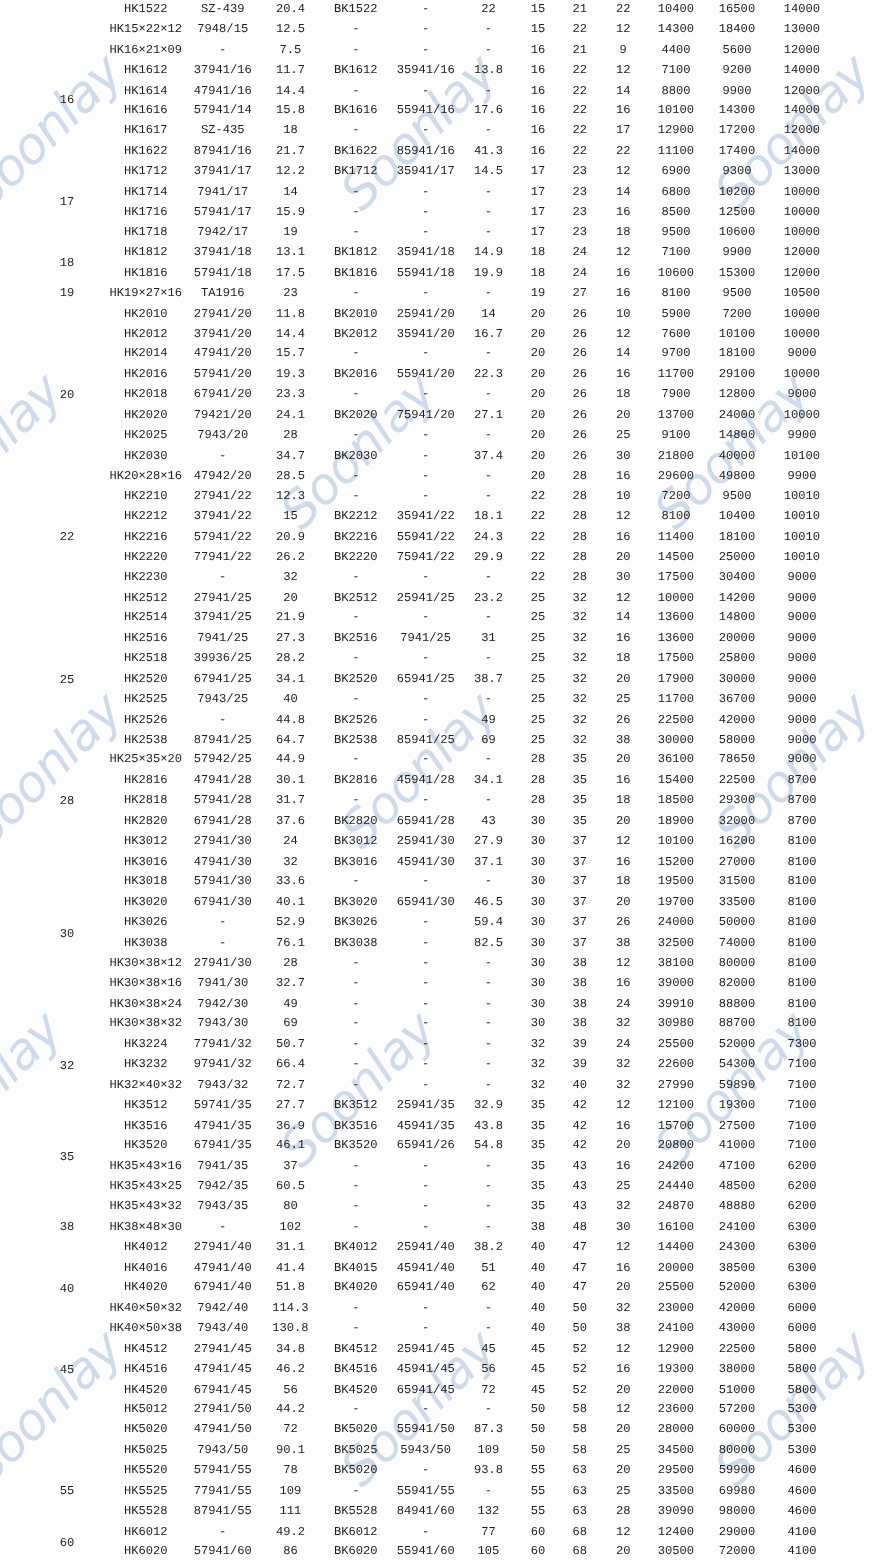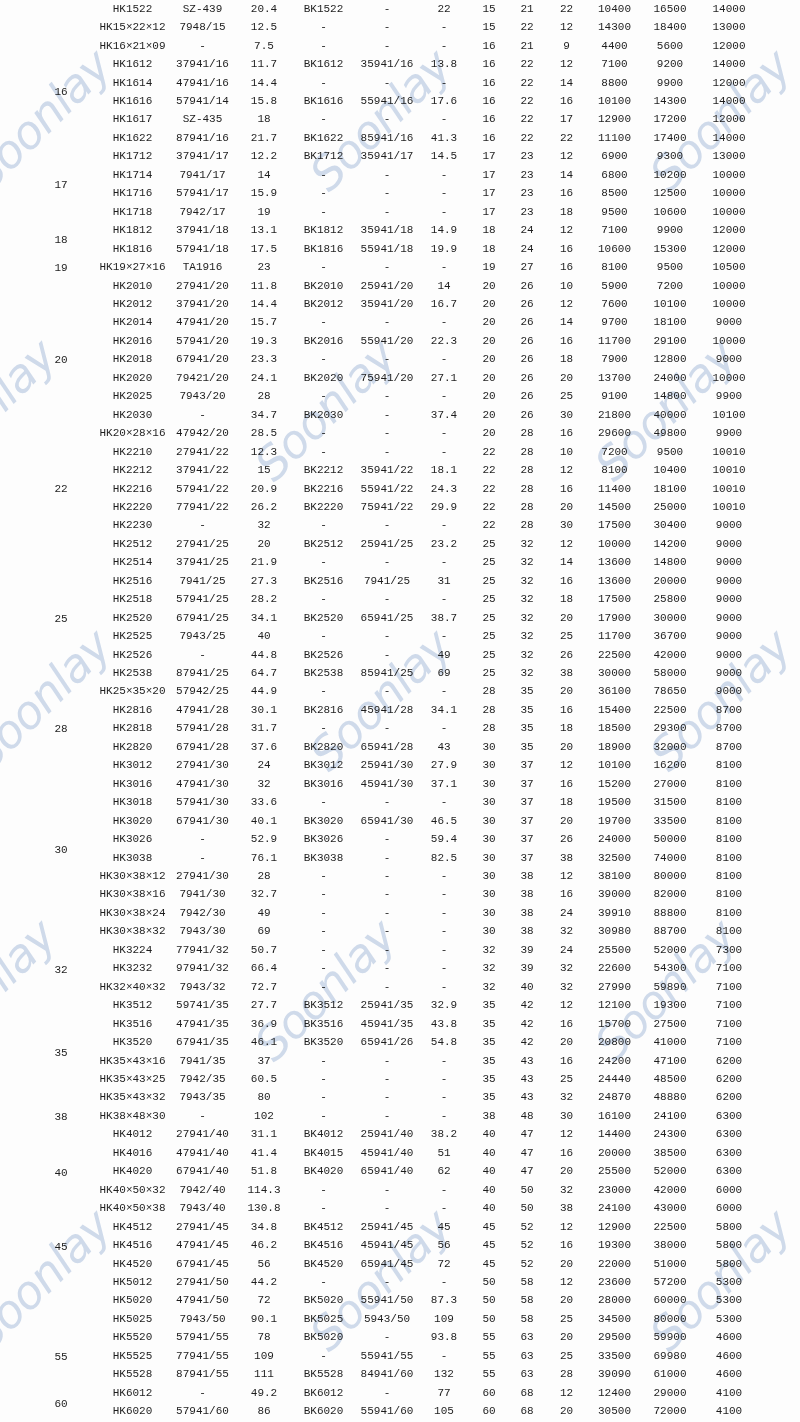--- a/index.html
+++ b/index.html
@@ -553,21 +553,21 @@
         <div class="t-cell">25</div>
         <div class="t-cell">32</div>
         <div class="t-cell">16</div>
         <div class="t-cell">13600</div>
         <div class="t-cell">20000</div>
         <div class="t-cell">9000</div>
       </div>
       <div class="t-row">
         <div class="t-cell"></div>
         <div class="t-cell">HK2518</div>
-        <div class="t-cell">57941/25</div>
+        <div class="t-cell">39936/25</div>
         <div class="t-cell">28.2</div>
         <div class="t-cell">-</div>
         <div class="t-cell">-</div>
         <div class="t-cell">-</div>
         <div class="t-cell">25</div>
         <div class="t-cell">32</div>
         <div class="t-cell">18</div>
         <div class="t-cell">17500</div>
         <div class="t-cell">25800</div>
         <div class="t-cell">9000</div>
@@ -1192,21 +1192,21 @@
         <div class="t-cell">HK5528</div>
         <div class="t-cell">87941/55</div>
         <div class="t-cell">111</div>
         <div class="t-cell">BK5528</div>
         <div class="t-cell">84941/60</div>
         <div class="t-cell">132</div>
         <div class="t-cell">55</div>
         <div class="t-cell">63</div>
         <div class="t-cell">28</div>
         <div class="t-cell">39090</div>
-        <div class="t-cell">61000</div>
+        <div class="t-cell">98000</div>
         <div class="t-cell">4600</div>
       </div>
       <div class="t-row">
         <div class="t-cell"></div>
         <div class="t-cell">HK6012</div>
         <div class="t-cell">-</div>
         <div class="t-cell">49.2</div>
         <div class="t-cell">BK6012</div>
         <div class="t-cell">-</div>
         <div class="t-cell">77</div>

